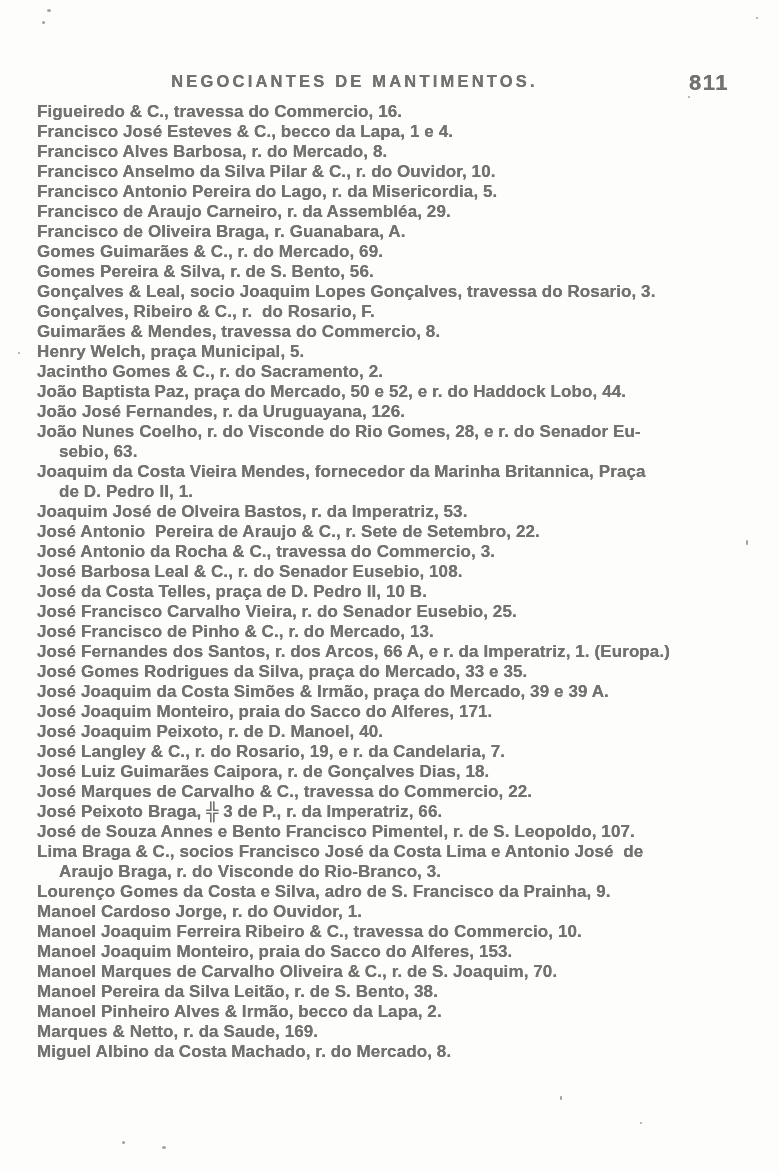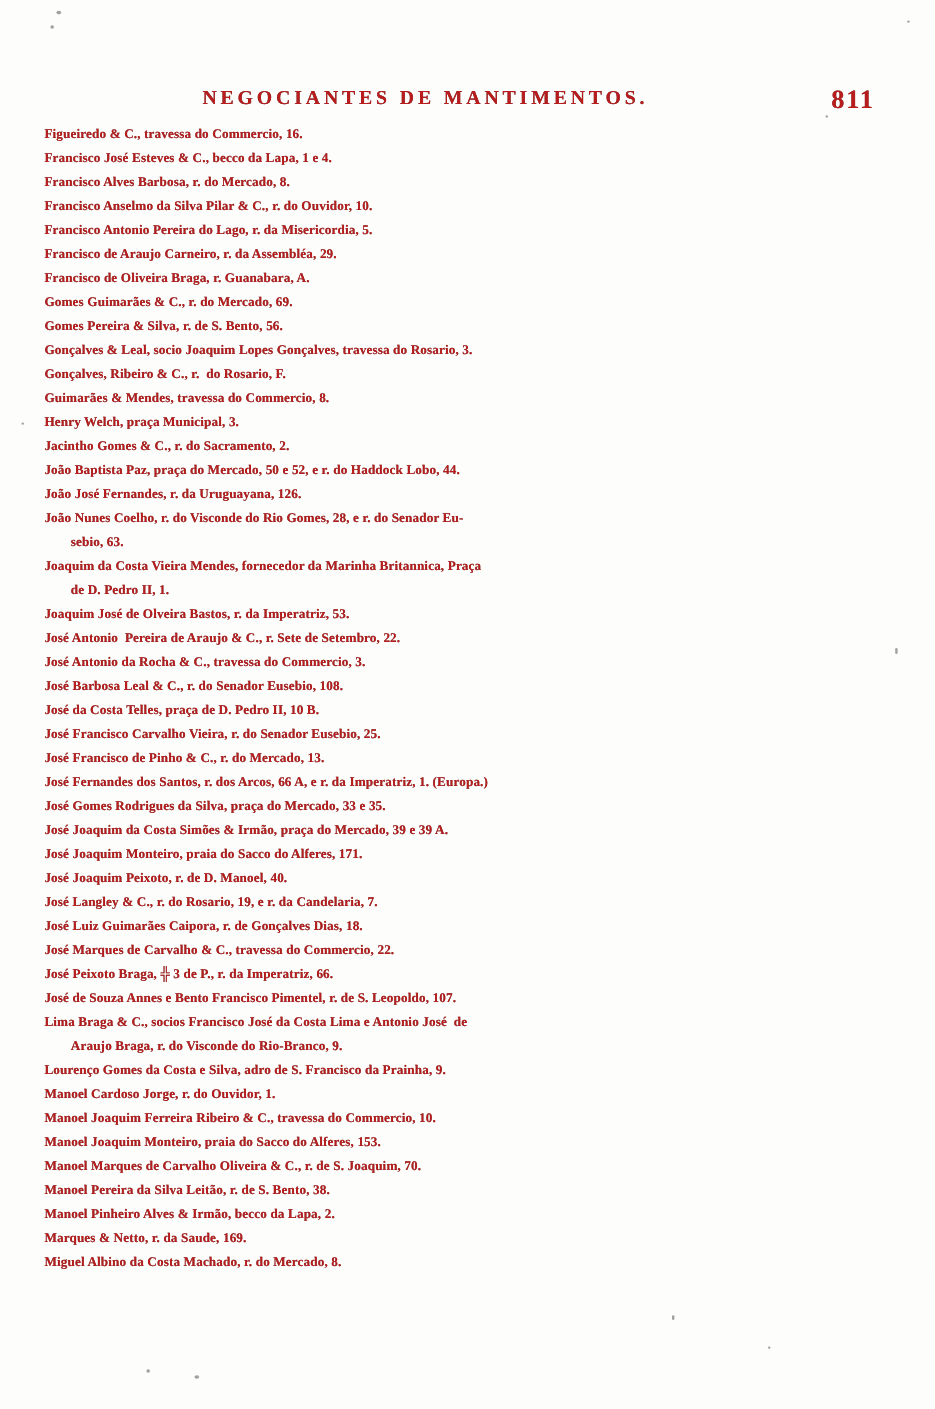--- a/index.html
+++ b/index.html
@@ -6,22 +6,22 @@
     margin: 0;
     padding: 0;
     background: #ffffff;
   }
   .page {
     position: relative;
     width: 779px;
     height: 1174px;
     background: #fdfdfb;
     overflow: hidden;
-    font-family: Liberation Serif, serif;
-    color: #b91c1c;
+    font-family: Liberation Sans, sans-serif;
+    color: #737373;
   }
   .header-title {
     position: absolute;
     top: 72px;
     left: 0;
     right: 70px;
     text-align: center;
     font-size: 16.5px;
     font-weight: bold;
     letter-spacing: 3.2px;
@@ -39,21 +39,21 @@
   }
   .entries {
     position: absolute;
     top: 102px;
     left: 37px;
     right: 30px;
   }
   .entry { margin: 0; padding: 0; }
   .line {
     white-space: pre;
-    font-size: 11px;
+    font-size: 17px;
     line-height: 20px;
     font-weight: bold;
     letter-spacing: 0.1px;
     text-shadow: 0 0 0.5px rgba(25,25,25,0.65);
   }
   .line.cont { padding-left: 22px; }
   .speck {
     position: absolute;
     background: #555;
     border-radius: 50%;
@@ -100,21 +100,21 @@
       <div class="entry">
         <div class="line">Gonçalves &amp; Leal, socio Joaquim Lopes Gonçalves, travessa do Rosario, 3.</div>
       </div>
       <div class="entry">
         <div class="line">Gonçalves, Ribeiro &amp; C., r.  do Rosario, F.</div>
       </div>
       <div class="entry">
         <div class="line">Guimarães &amp; Mendes, travessa do Commercio, 8.</div>
       </div>
       <div class="entry">
-        <div class="line">Henry Welch, praça Municipal, 3.</div>
+        <div class="line">Henry Welch, praça Municipal, 5.</div>
       </div>
       <div class="entry">
         <div class="line">Jacintho Gomes &amp; C., r. do Sacramento, 2.</div>
       </div>
       <div class="entry">
         <div class="line">João Baptista Paz, praça do Mercado, 50 e 52, e r. do Haddock Lobo, 44.</div>
       </div>
       <div class="entry">
         <div class="line">João José Fernandes, r. da Uruguayana, 126.</div>
       </div>
@@ -172,21 +172,21 @@
         <div class="line">José Marques de Carvalho &amp; C., travessa do Commercio, 22.</div>
       </div>
       <div class="entry">
         <div class="line">José Peixoto Braga, ╬ 3 de P., r. da Imperatriz, 66.</div>
       </div>
       <div class="entry">
         <div class="line">José de Souza Annes e Bento Francisco Pimentel, r. de S. Leopoldo, 107.</div>
       </div>
       <div class="entry">
         <div class="line">Lima Braga &amp; C., socios Francisco José da Costa Lima e Antonio José  de</div>
-        <div class="line cont">Araujo Braga, r. do Visconde do Rio-Branco, 9.</div>
+        <div class="line cont">Araujo Braga, r. do Visconde do Rio-Branco, 3.</div>
       </div>
       <div class="entry">
         <div class="line">Lourenço Gomes da Costa e Silva, adro de S. Francisco da Prainha, 9.</div>
       </div>
       <div class="entry">
         <div class="line">Manoel Cardoso Jorge, r. do Ouvidor, 1.</div>
       </div>
       <div class="entry">
         <div class="line">Manoel Joaquim Ferreira Ribeiro &amp; C., travessa do Commercio, 10.</div>
       </div>

